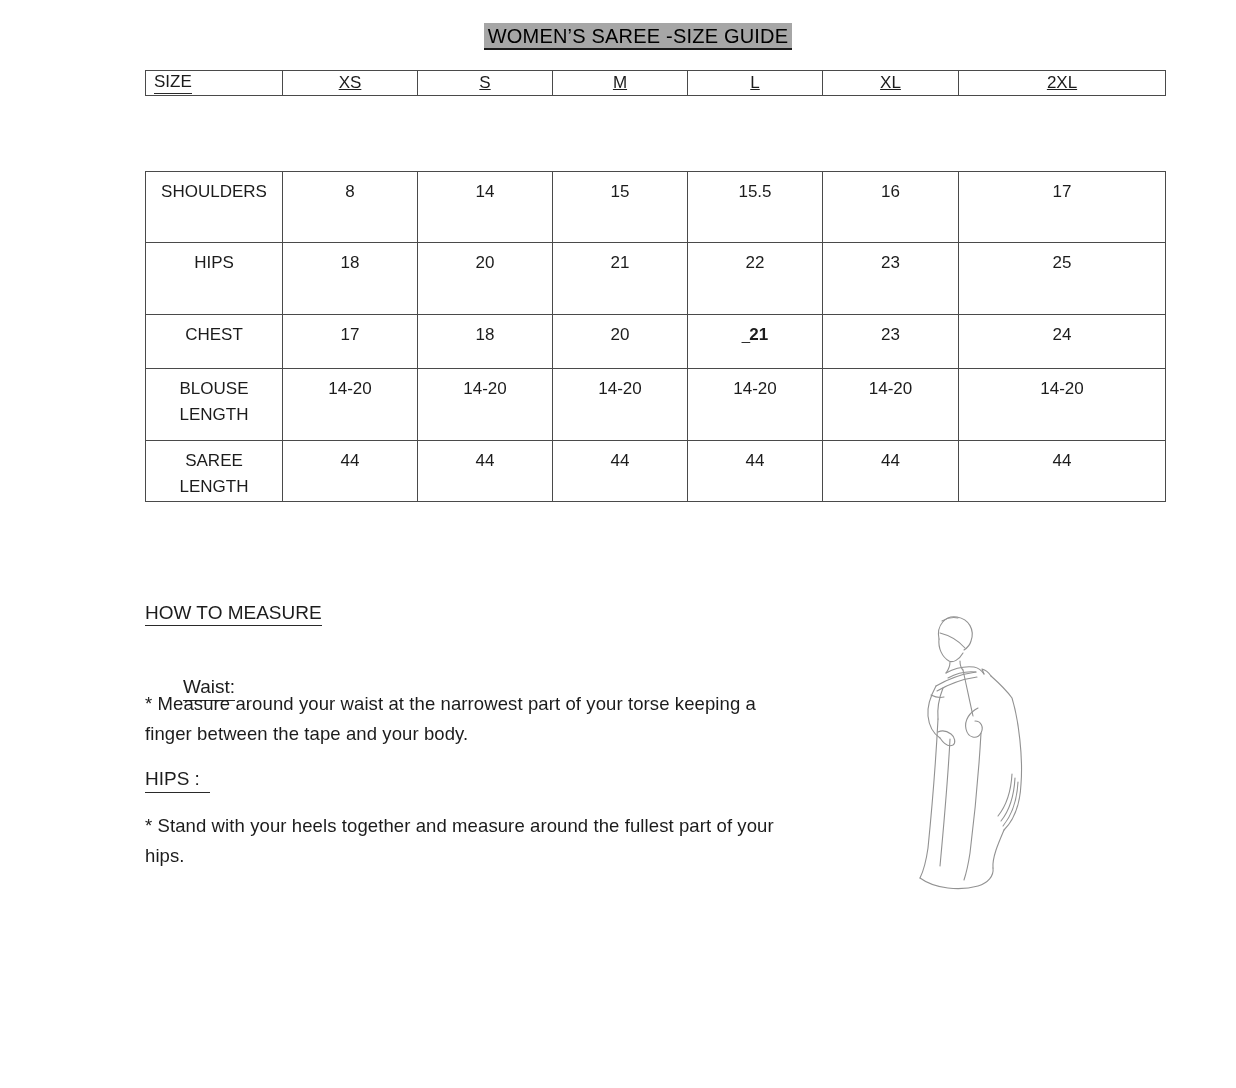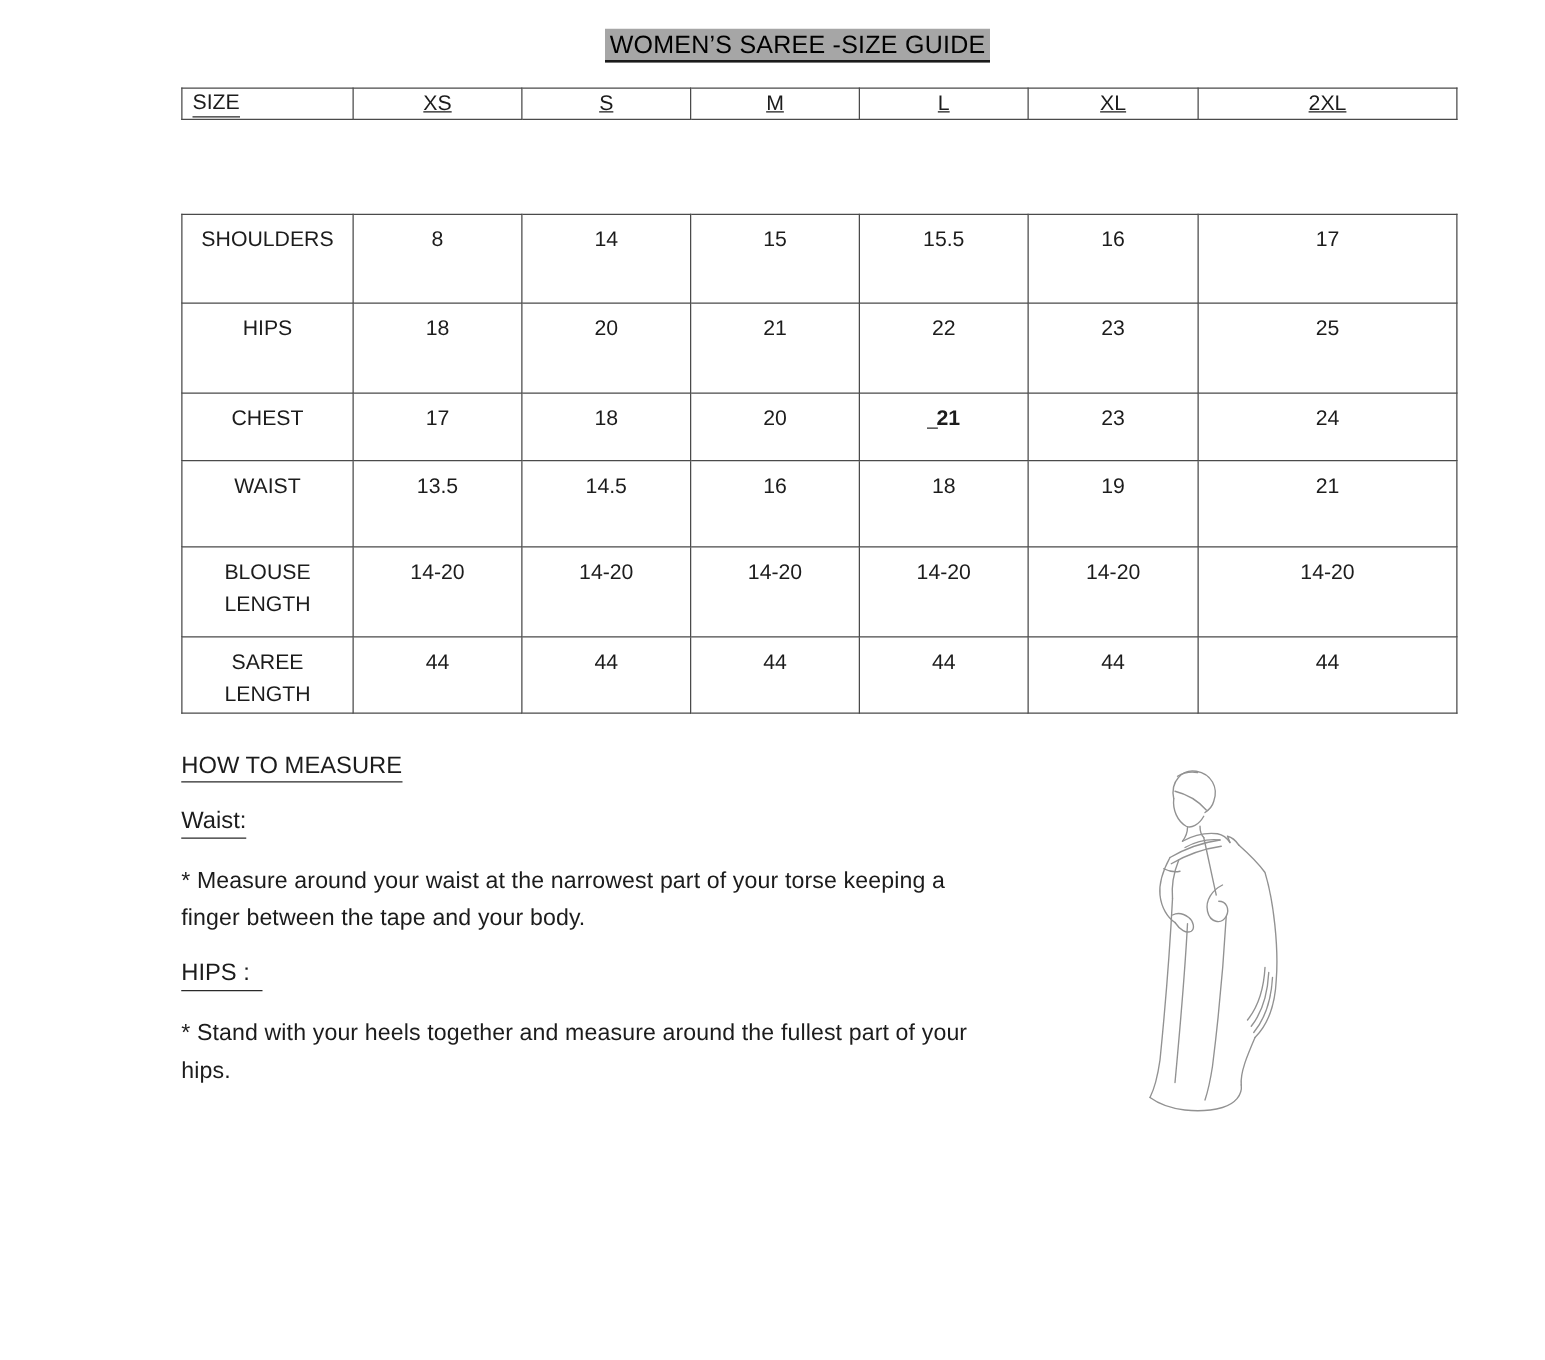--- a/index.html
+++ b/index.html
@@ -35,21 +35,21 @@
   .bold{font-weight:bold;}
   .pre-mark{font-size:15px;letter-spacing:-1px;}
 
   
   .htm-heading{
     position:absolute;left:145px;top:602px;width:702px;text-align:left;
     font-size:19px;
   }
   .sec-label{position:absolute;left:145px;font-size:19px;}
   .sec-label .u{padding-bottom:2px;}
-  .label-waist{top:646px;}
+  .label-waist{top:676px;margin-left:38px;}
   .label-hips{top:768px;}
   .label-hips .u{padding-right:10px;}
   .para{
     position:absolute;left:145px;width:730px;
     font-size:18.5px;line-height:30px;white-space:pre-line;
     letter-spacing:0.1px;
   }
   .para-waist{top:689px;}
   .para-hips{top:811px;}
 
@@ -121,29 +121,20 @@
     </tr>
     <tr style="height:54px">
       <td>CHEST</td>
       <td>17</td>
       <td>18</td>
       <td>20</td>
       <td><span class="pre-mark">_</span><span class="bold">21</span></td>
       <td>23</td>
       <td>24</td>
     </tr>
-    <tr style="height:69px">
-      <td>WAIST</td>
-      <td>13.5</td>
-      <td>14.5</td>
-      <td>16</td>
-      <td>18</td>
-      <td>19</td>
-      <td>21</td>
-    </tr>
     <tr style="height:72px">
       <td>BLOUSE
 LENGTH</td>
       <td>14-20</td>
       <td>14-20</td>
       <td>14-20</td>
       <td>14-20</td>
       <td>14-20</td>
       <td>14-20</td>
     </tr>

